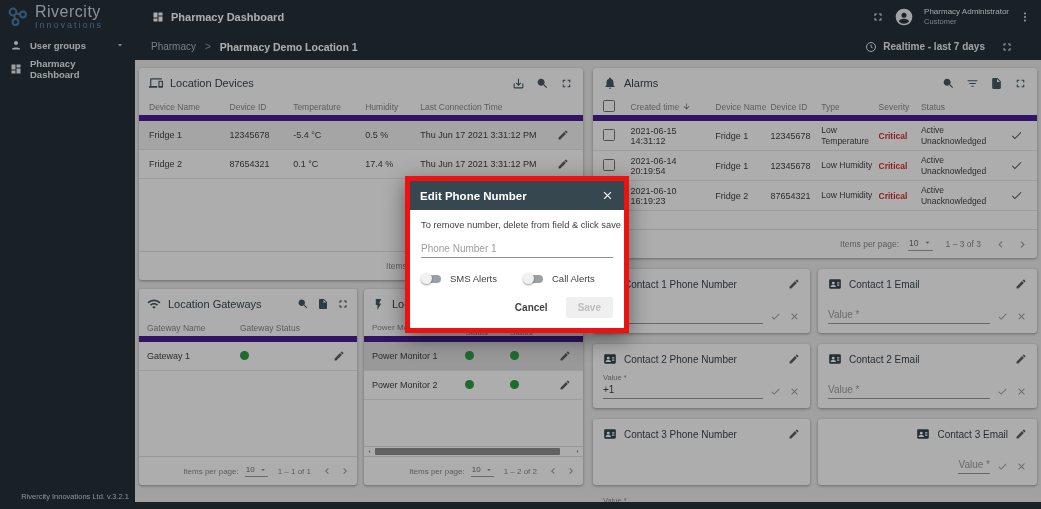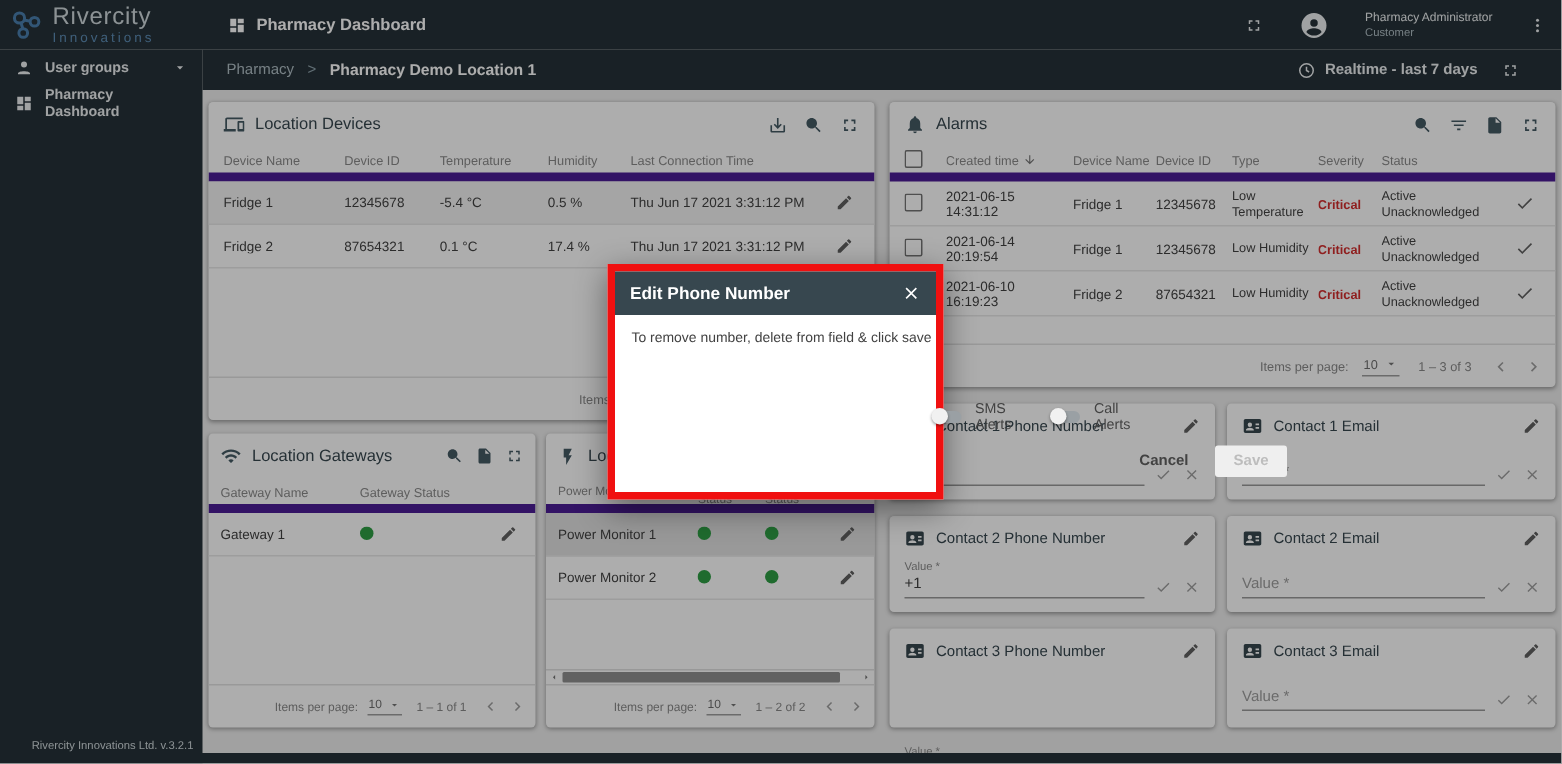--- a/index.html
+++ b/index.html
@@ -11,21 +11,21 @@
   .root{position:relative; width:1041px; height:509px; background:var(--content-bg); overflow:hidden;}
   svg{display:block;}
 
   
   .topbar{position:absolute; left:0; top:0; width:1041px; height:33px; background:var(--dark); display:flex; align-items:center; z-index:3;}
   .logo{width:135px; height:33px; display:flex; align-items:center; gap:5px; padding-left:6px; flex:none;}
   .logo-text{display:flex; flex-direction:column; line-height:1;}
   .logo-line1{font-size:16px; color:#cfd8dc; letter-spacing:.5px;}
   .logo-line2{font-size:9px; color:#5d8cb5; letter-spacing:2px; margin-top:1px;}
   .app-title{display:flex; align-items:center; gap:7px; margin-left:17px; color:#fff; font-size:11px; font-weight:700;}
-  .topbar-right{margin-left:auto; display:flex; align-items:center; gap:24px; padding-right:10px; color:#eceff1;}
+  .topbar-right{margin-left:auto; display:flex; align-items:center; gap:10px; padding-right:10px; color:#eceff1;}
   .user-block{display:flex; flex-direction:column; line-height:1.25; text-align:left;}
   .user-name{font-size:8px; color:#eceff1;}
   .user-role{font-size:7.5px; color:#b0bec5;}
   .icon-w{color:#eceff1;}
 
   
   .crumbbar{position:absolute; left:135px; top:33px; width:906px; height:27px; background:var(--dark); display:flex; align-items:center; padding:0 28px 0 16px; z-index:3;}
   .crumb-parent{font-size:10px; color:#b0bec5;}
   .crumb-sep{font-size:10px; color:#90a4ae; margin:0 9px;}
   .crumb-current{font-size:10.5px; color:#fff; font-weight:700;}
@@ -83,21 +83,21 @@
   .field-text{flex:1; border-bottom:1px solid #9a9a9a; font-size:10px; color:#424242; padding-bottom:2px; min-height:15px;}
   .field-text.placeholder{color:#9e9e9e;}
   .field-icons{display:flex; gap:8px; color:#9e9e9e; padding-bottom:2px;}
 
   
   .overlay{position:absolute; inset:0; background:rgba(0,0,0,.32); z-index:10;}
   .modal{position:absolute; left:405px; top:176px; width:224px; height:157px; border:5px solid var(--highlight-red); background:#fff; z-index:20; display:flex; flex-direction:column; box-shadow:0 6px 20px rgba(0,0,0,.45);}
   .modal-header{height:29px; background:var(--modal-header); color:#fff; display:flex; align-items:center; padding:0 10px; flex:none;}
   .modal-title{font-size:11.5px; font-weight:700;}
   .modal-close{margin-left:auto; color:#fff; cursor:pointer;}
-  .modal-body{padding:10px 11px 8px 11px; display:flex; flex-direction:row; flex:1;}
+  .modal-body{padding:10px 11px 8px 11px; display:flex; flex-direction:column; flex:1;}
   .modal-msg{font-size:9.3px; color:#424242; white-space:nowrap;}
   .modal-input{border:none; outline:none; border-bottom:1px solid #8f8f8f; font-size:10px; color:#424242; margin-top:13px; padding:0 0 3px 0; width:100%; font-family:"Liberation Sans",sans-serif; background:transparent;}
   .modal-input::placeholder{color:#9e9e9e;}
   .toggles{display:flex; align-items:center; margin-top:15px; gap:26px;}
   .toggle-wrap{display:flex; align-items:center; gap:7px; font-size:9.5px; color:#424242;}
   .switch{position:relative; width:22px; height:11px; flex:none; cursor:pointer;}
   .switch .track{position:absolute; left:3px; top:2px; width:17px; height:8px; border-radius:4px; background:#9aa0a4;}
   .switch .knob{position:absolute; left:0; top:0; width:11px; height:11px; border-radius:50%; background:#f1f1f1; box-shadow:0 1px 2px rgba(0,0,0,.4);}
   .modal-buttons{margin-top:auto; display:flex; justify-content:flex-end; align-items:center; gap:12px; padding-bottom:2px;}
   .btn-cancel{font-size:10px; font-weight:600; color:#424242; cursor:pointer; padding:4px 6px;}
@@ -713,21 +713,21 @@
           </span>
         <span>
             <svg width="11" height="11" viewBox="0 0 24 24" fill="currentColor">
               <path d="M19 6.41L17.59 5 12 10.59 6.41 5 5 6.41 10.59 12 5 17.59 6.41 19 12 13.41 17.59 19 19 17.59 13.41 12z"></path>
             </svg>
           </span>
       </span>
     </div>
   </div>
 
-  <div class="card" style="left:818px; top:419px; width:219px; height:66px;">
+  <div class="card" style="left:818px; top:419px; width:219px; height:66px;align-items:flex-end;">
     <div class="card-head">
       <span>
           <svg width="14" height="14" viewBox="0 0 24 24" fill="#37474f">
             <path d="M20 4H4c-1.1 0-2 .9-2 2v12c0 1.1.9 2 2 2h16c1.1 0 2-.9 2-2V6c0-1.1-.9-2-2-2zM9 8a2.5 2.5 0 110 5 2.5 2.5 0 010-5zm5 9H4.5v-.8c0-1.5 3-2.3 4.5-2.3s4.5.8 4.5 2.3v.8zM19.5 15h-4v-2h4v2zm0-4h-4V9h4v2z"></path>
           </svg>
         </span>
       <span>Contact 3 Email</span>
       <span class="pencil">
           <svg width="12" height="12" viewBox="0 0 24 24" fill="currentColor">
             <path d="M3 17.25V21h3.75L17.81 9.94l-3.75-3.75L3 17.25zM20.71 7.04c.39-.39.39-1.02 0-1.41l-2.34-2.34c-.39-.39-1.02-.39-1.41 0l-1.83 1.83 3.75 3.75 1.83-1.83z"></path>

